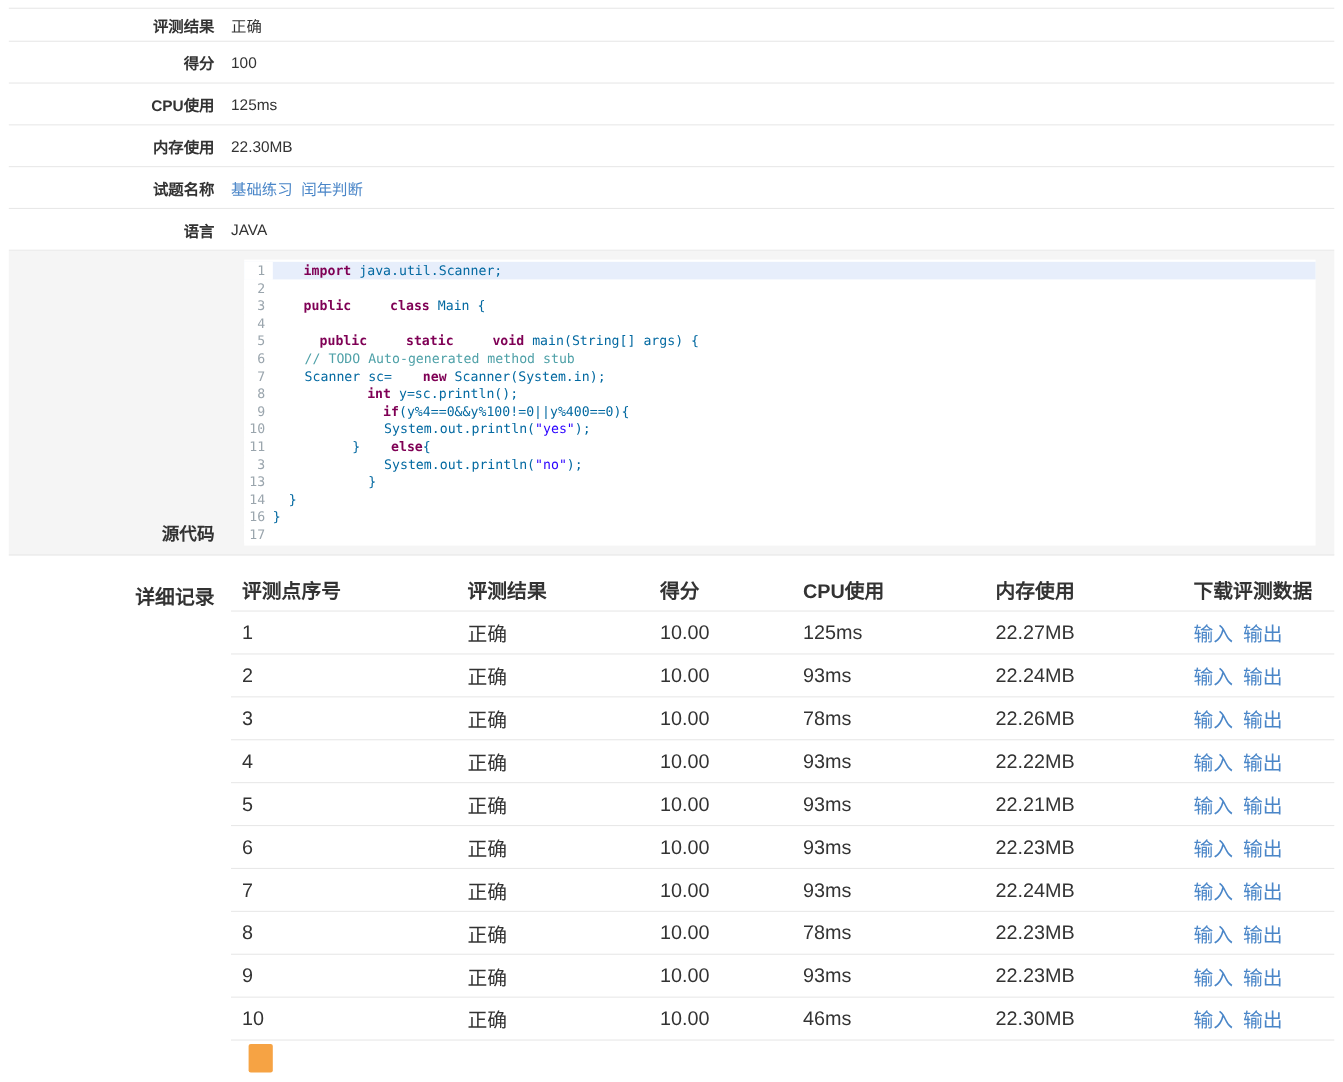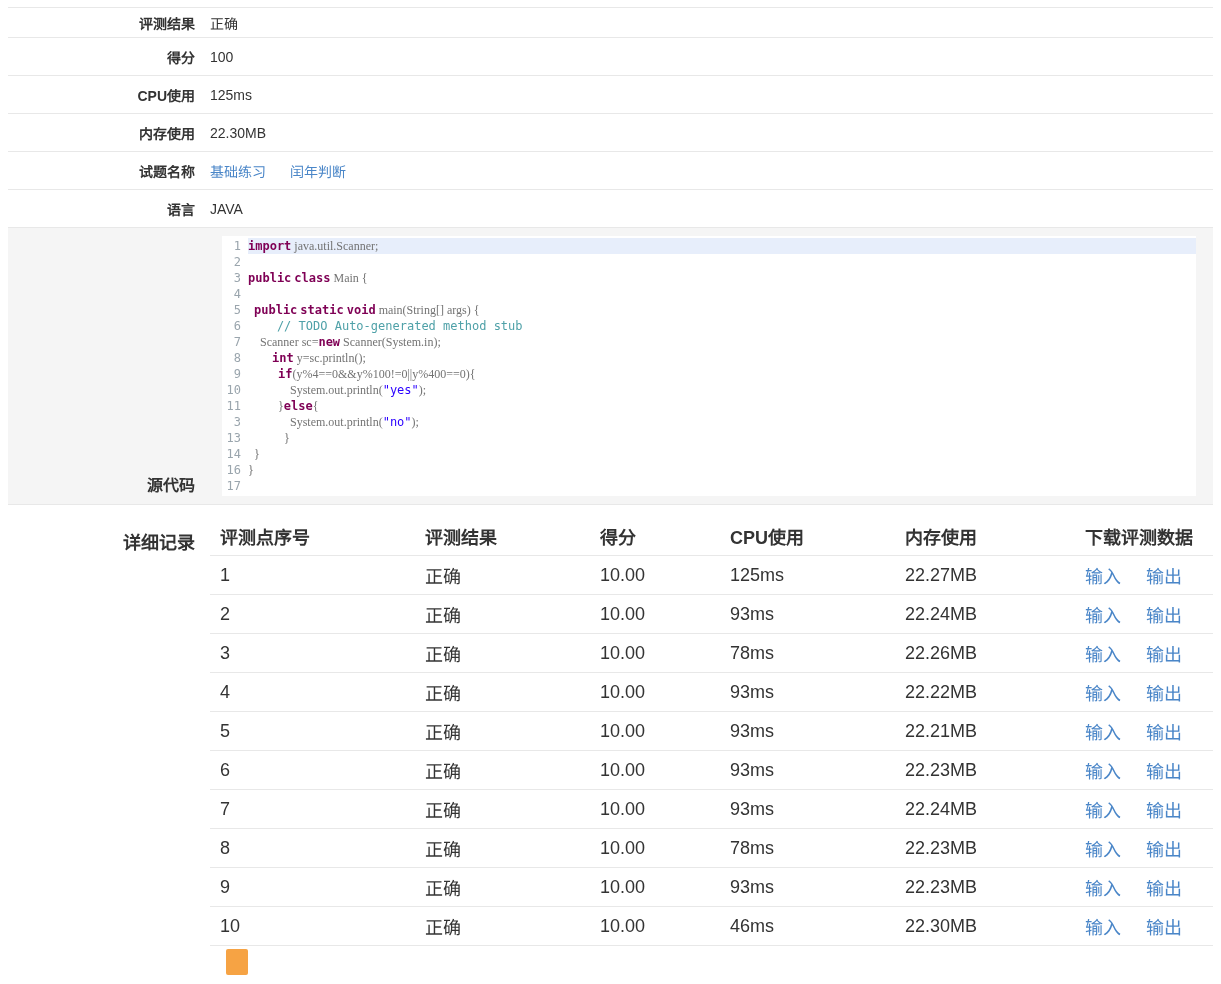--- a/index.html
+++ b/index.html
@@ -10,33 +10,33 @@
     --source-row-bg:#f5f5f5; --clipped-button:#f6a344;
   }
   body{ background:#fff; color:var(--text); font-family:"Liberation Sans","DejaVu Sans",sans-serif; }
   .page{ width:1221px; height:984px; overflow:hidden; padding:0 8px; position:relative; }
   .top-sliver{ height:8px; border-bottom:1px solid var(--border); }
   .kv-row{ display:flex; align-items:center; height:38px; border-bottom:1px solid var(--border); font-size:14px; }
   .kv-row.clipped{ height:30px; }
   .kv-label{ flex:none; width:202px; padding-right:15px; text-align:right; font-weight:bold; }
   .kv-value{ flex:1; }
   a.link{ color:var(--link); text-decoration:none; cursor:pointer; }
-  a.link + a.link{ margin-left:20px;text-align:center; }
+  a.link + a.link{ margin-left:4px;text-align:center; }
   
   .source-row{ display:flex; align-items:flex-end; background:var(--source-row-bg); border-bottom:1px solid var(--border); padding:8px 0; }
   .source-row .kv-label{ padding-top:3px; }
   .code-block{ margin-left:12px; width:974px; background:#fff; padding:2px 0; font-family:"DejaVu Sans Mono","Liberation Mono",monospace; font-size:12px; }
   .code-line{ display:flex; line-height:16px; height:16px; }
   .code-line.hl{ background:var(--code-line-highlight); }
   .ln{ flex:none; width:26px; padding-right:7px; text-align:right; color:var(--line-number); background:#fff; user-select:none; }
   .code-text{ white-space:pre; flex:1; }
-  .tok-kw{ color:var(--code-keyword); font-weight:bold; }
+  .tok-kw{ color:var(--code-keyword); font-weight:bold;padding-left:28px; }
   .tok-cm{ color:var(--code-comment); }
   .tok-st{ color:var(--code-string); }
-  .tok-pl{ color:#737373;font-family:Liberation Serif, serif; }
+  .tok-pl{ color:#0369a1; }
   
   .records-row{ display:flex; align-items:flex-start; padding-top:12px; font-size:18px; }
   .records-row .kv-label{ padding-top:11px; }
   .records-table{ flex:1; }
   .thead,.trow{ display:flex; align-items:center; height:39px; border-bottom:1px solid var(--border);gap:20px; }
   .thead{ font-weight:bold; }
   .cell{ padding-left:10px; }
   .c1{ width:185px; } .c2{ width:155px; } .c3{ width:110px; }
   .c4{ width:155px; } .c5{ width:160px; } .c6{ flex:1; }
   .clipped-button{ margin:3px 0 0 218px; width:22px; height:26px; background:var(--clipped-button); border:none; border-radius:2px; cursor:pointer; }

